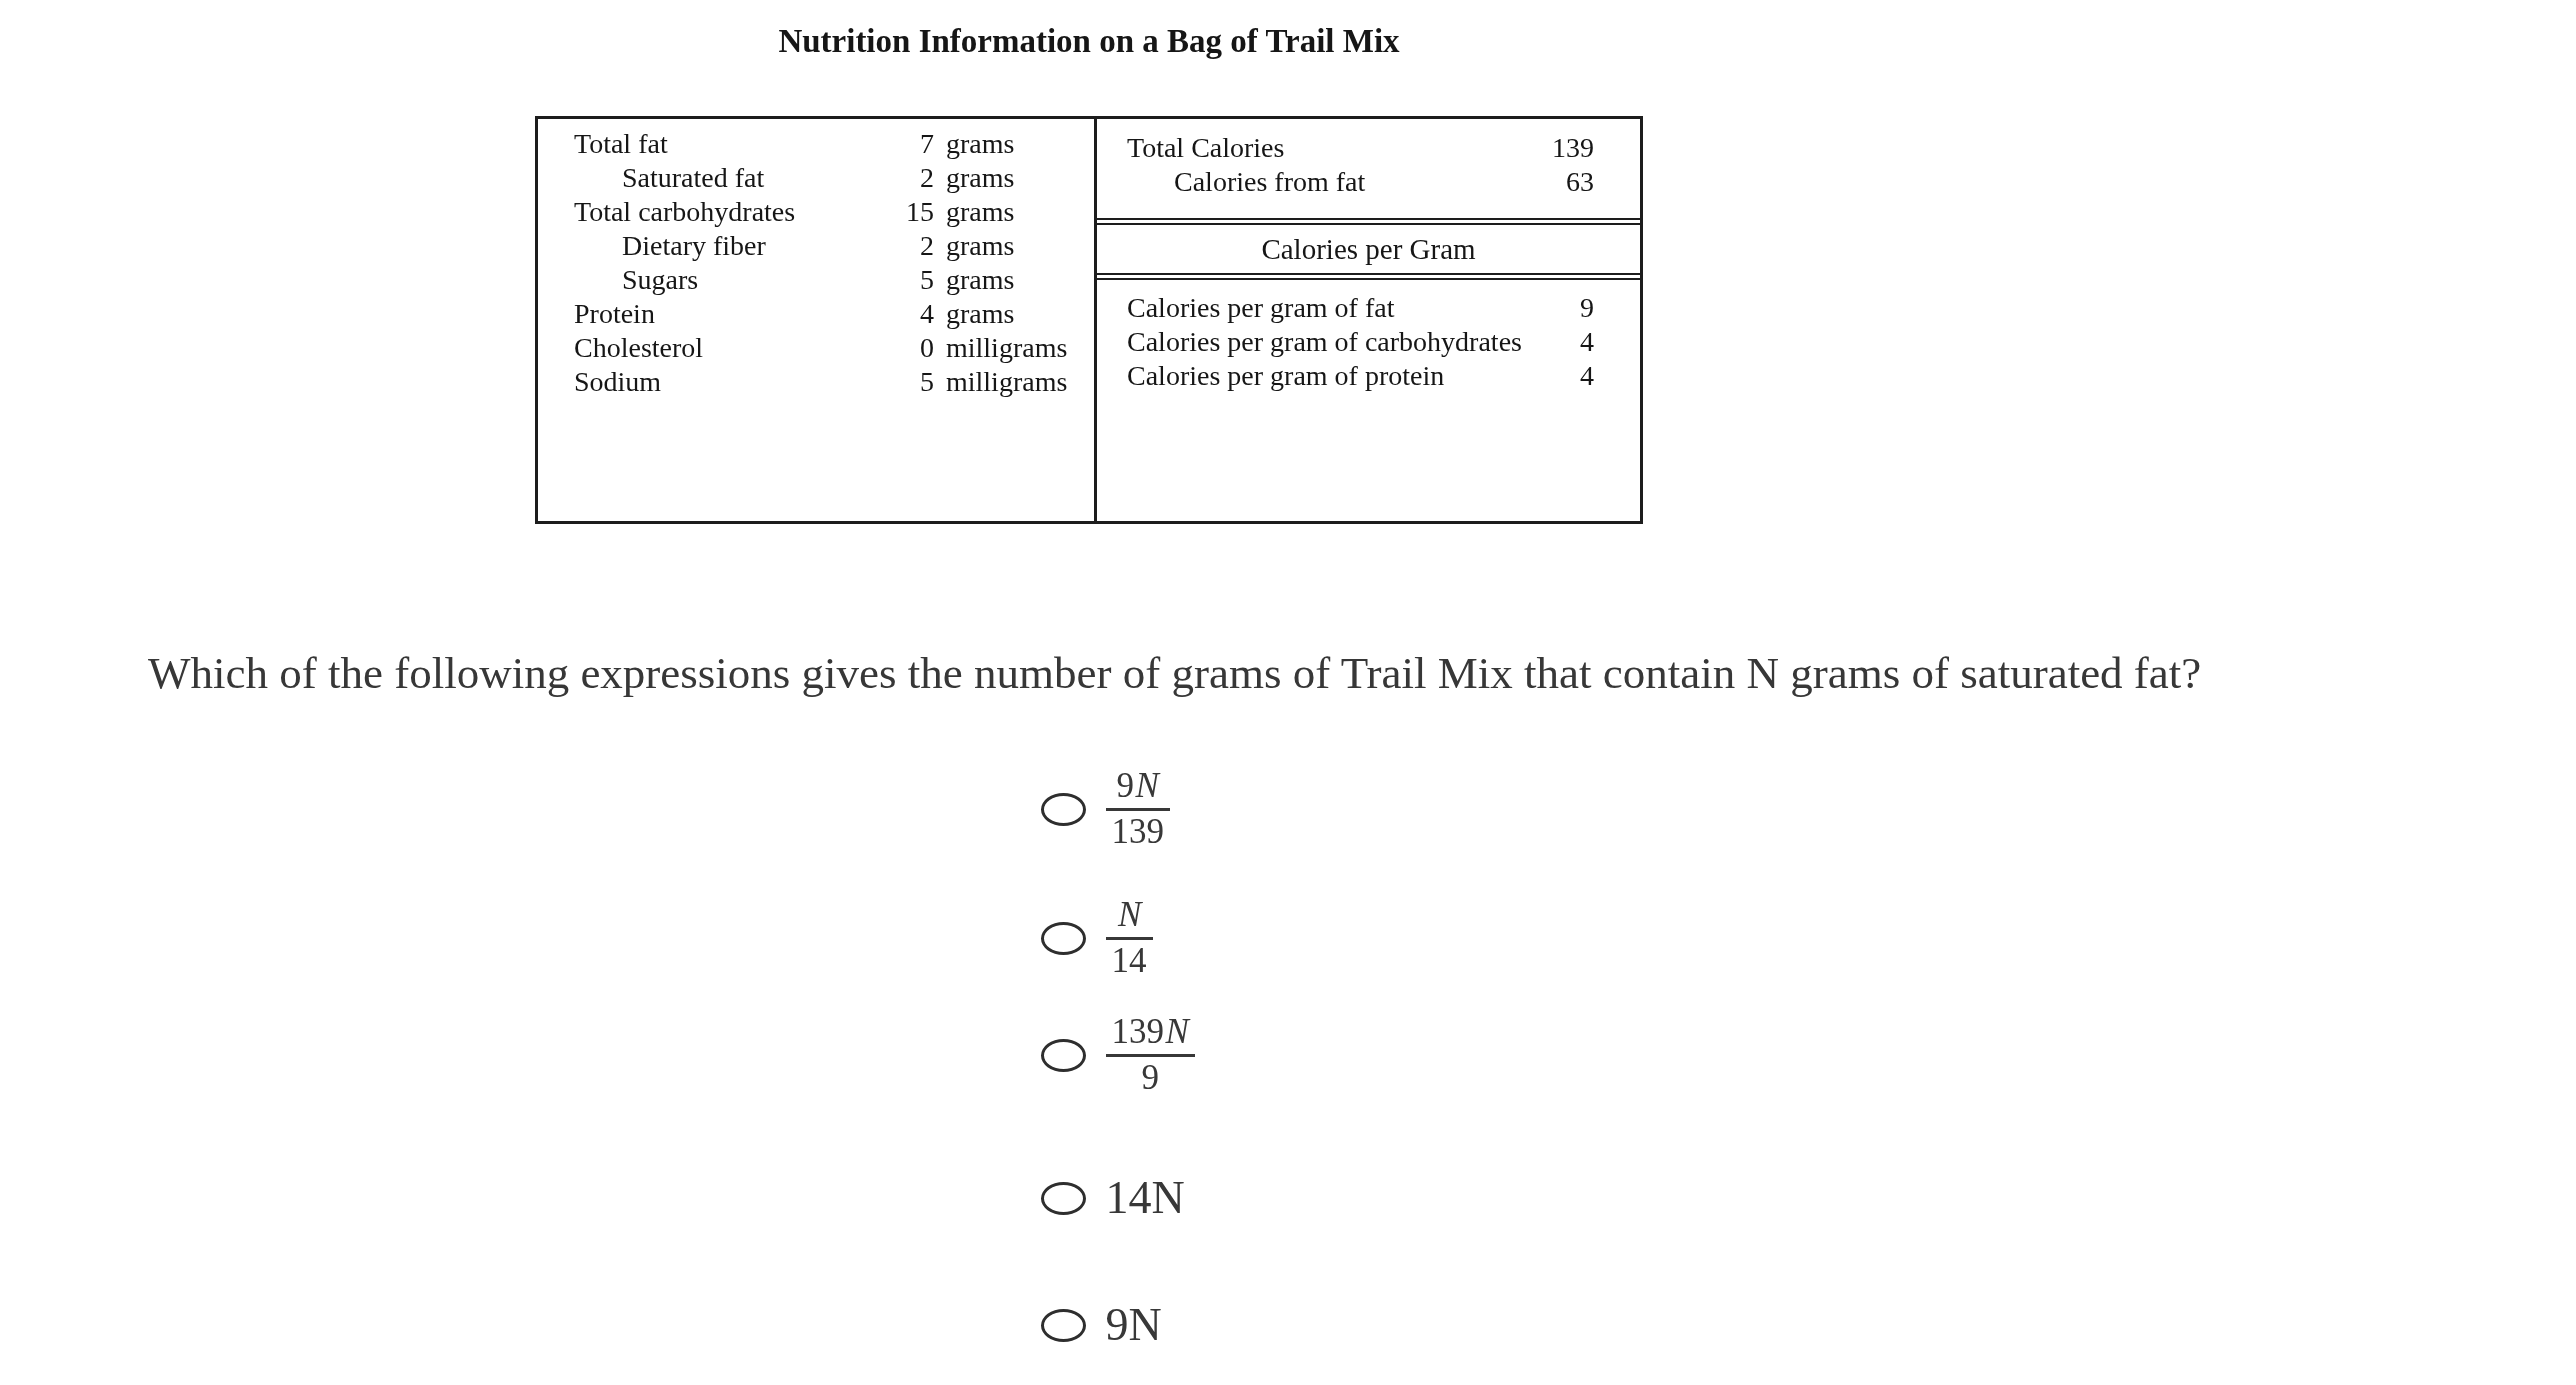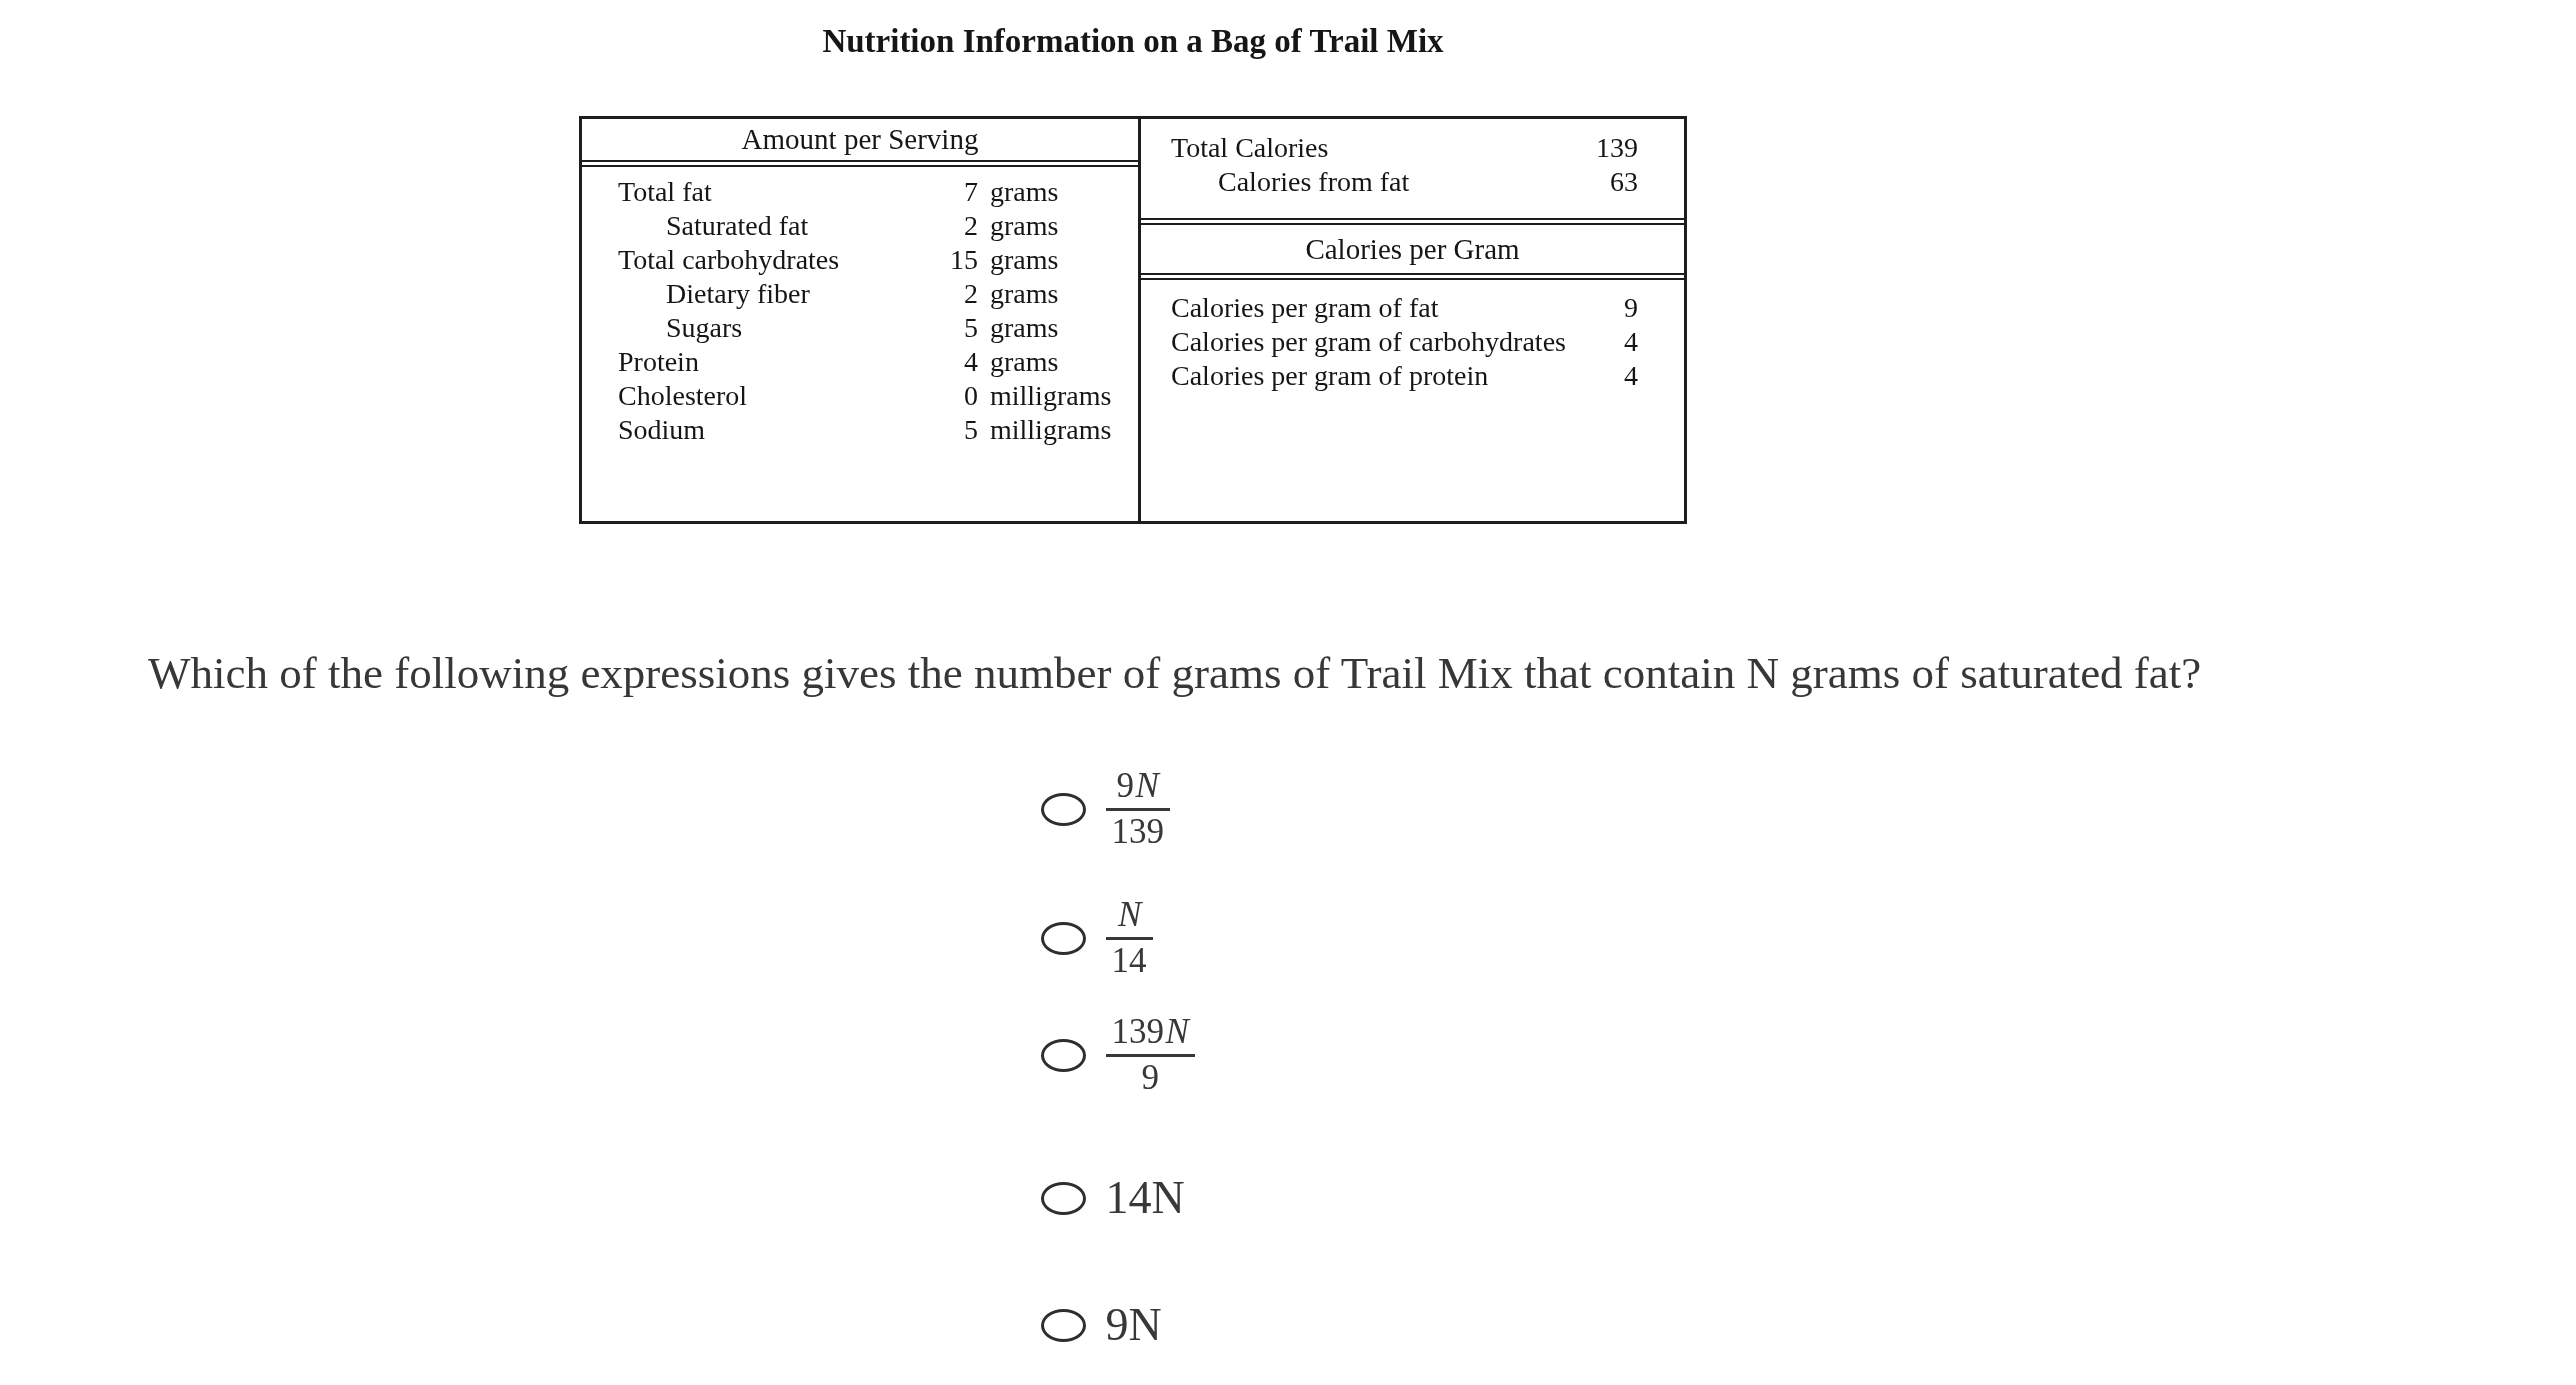--- a/index.html
+++ b/index.html
@@ -4,21 +4,21 @@
 <style>
   html,body { margin:0; padding:0; }
   body {
     width:2576px; height:1385px; background:#ffffff;
     font-family:"Liberation Serif", serif;
     position:relative; overflow:hidden;
   }
 
   
   .figure { position:absolute; left:0; top:0; width:2252px; height:569px;
-            color:#161616; filter:blur(0.4px);margin-left:44px; }
+            color:#161616; filter:blur(0.4px); }
   .fig-title { position:absolute; left:535px; top:23px; width:1108px;
                text-align:center; font-size:33px; font-weight:bold; line-height:1.1; }
   .fig-serving { position:absolute; left:535px; top:72px; width:1108px;
                  text-align:center; font-size:30px; line-height:1.1; }
   .fig-serving .lab { margin-right:10.5px; }
   .fig-serving .gap { display:inline-block; width:64px; }
 
   .ntable { position:absolute; left:535px; top:116px; width:1108px; height:408px;
             border:3px solid #1d1d1d; box-sizing:border-box; display:flex;
             font-size:28px; }
@@ -63,21 +63,20 @@
 </head>
 <body>
 
 <div class="figure">
 
   <div class="fig-title">Nutrition Information on a Bag of Trail Mix</div>
 
 
   <div class="ntable">
     <div class="panel left">
-      <div class="phead">Amount per Serving</div>
       <div class="pbody-left" id="left-rows">
           <div class="t-row">
             <span class="lbl">Total fat</span>
             <span class="val">7</span>
             <span class="unit">grams</span>
           </div>
           <div class="t-row indent">
             <span class="lbl">Saturated fat</span>
             <span class="val">2</span>
             <span class="unit">grams</span>

